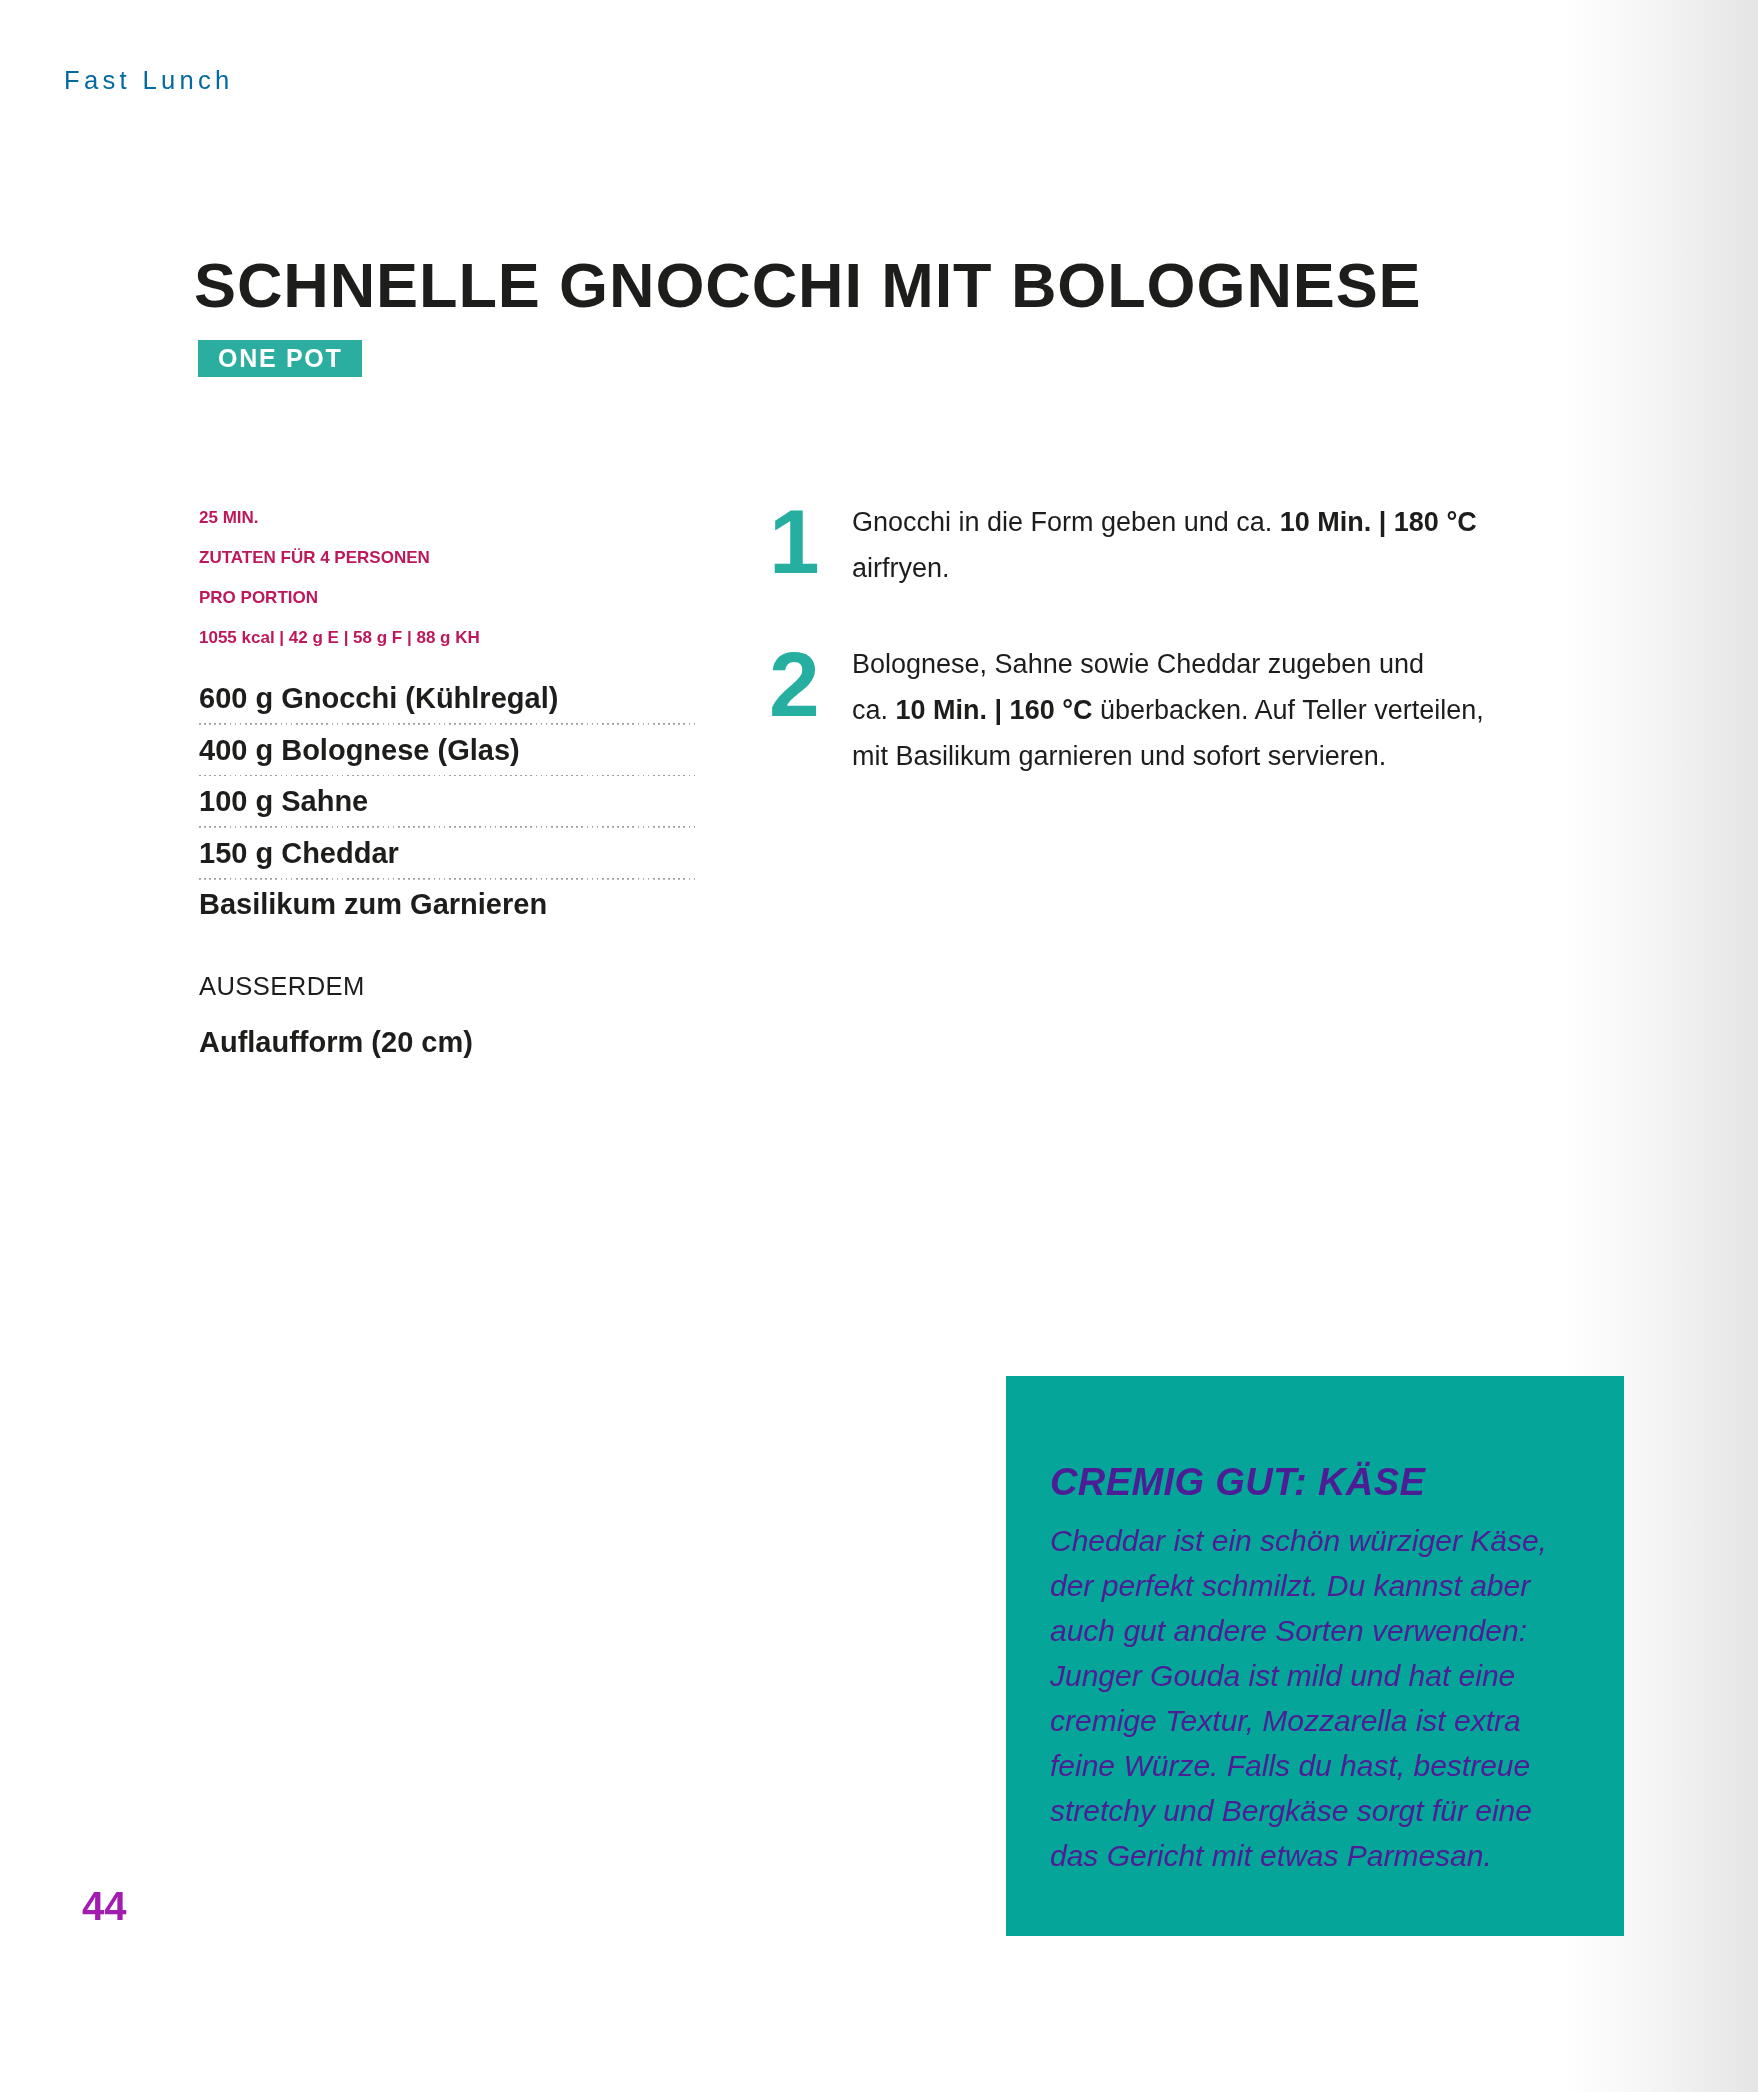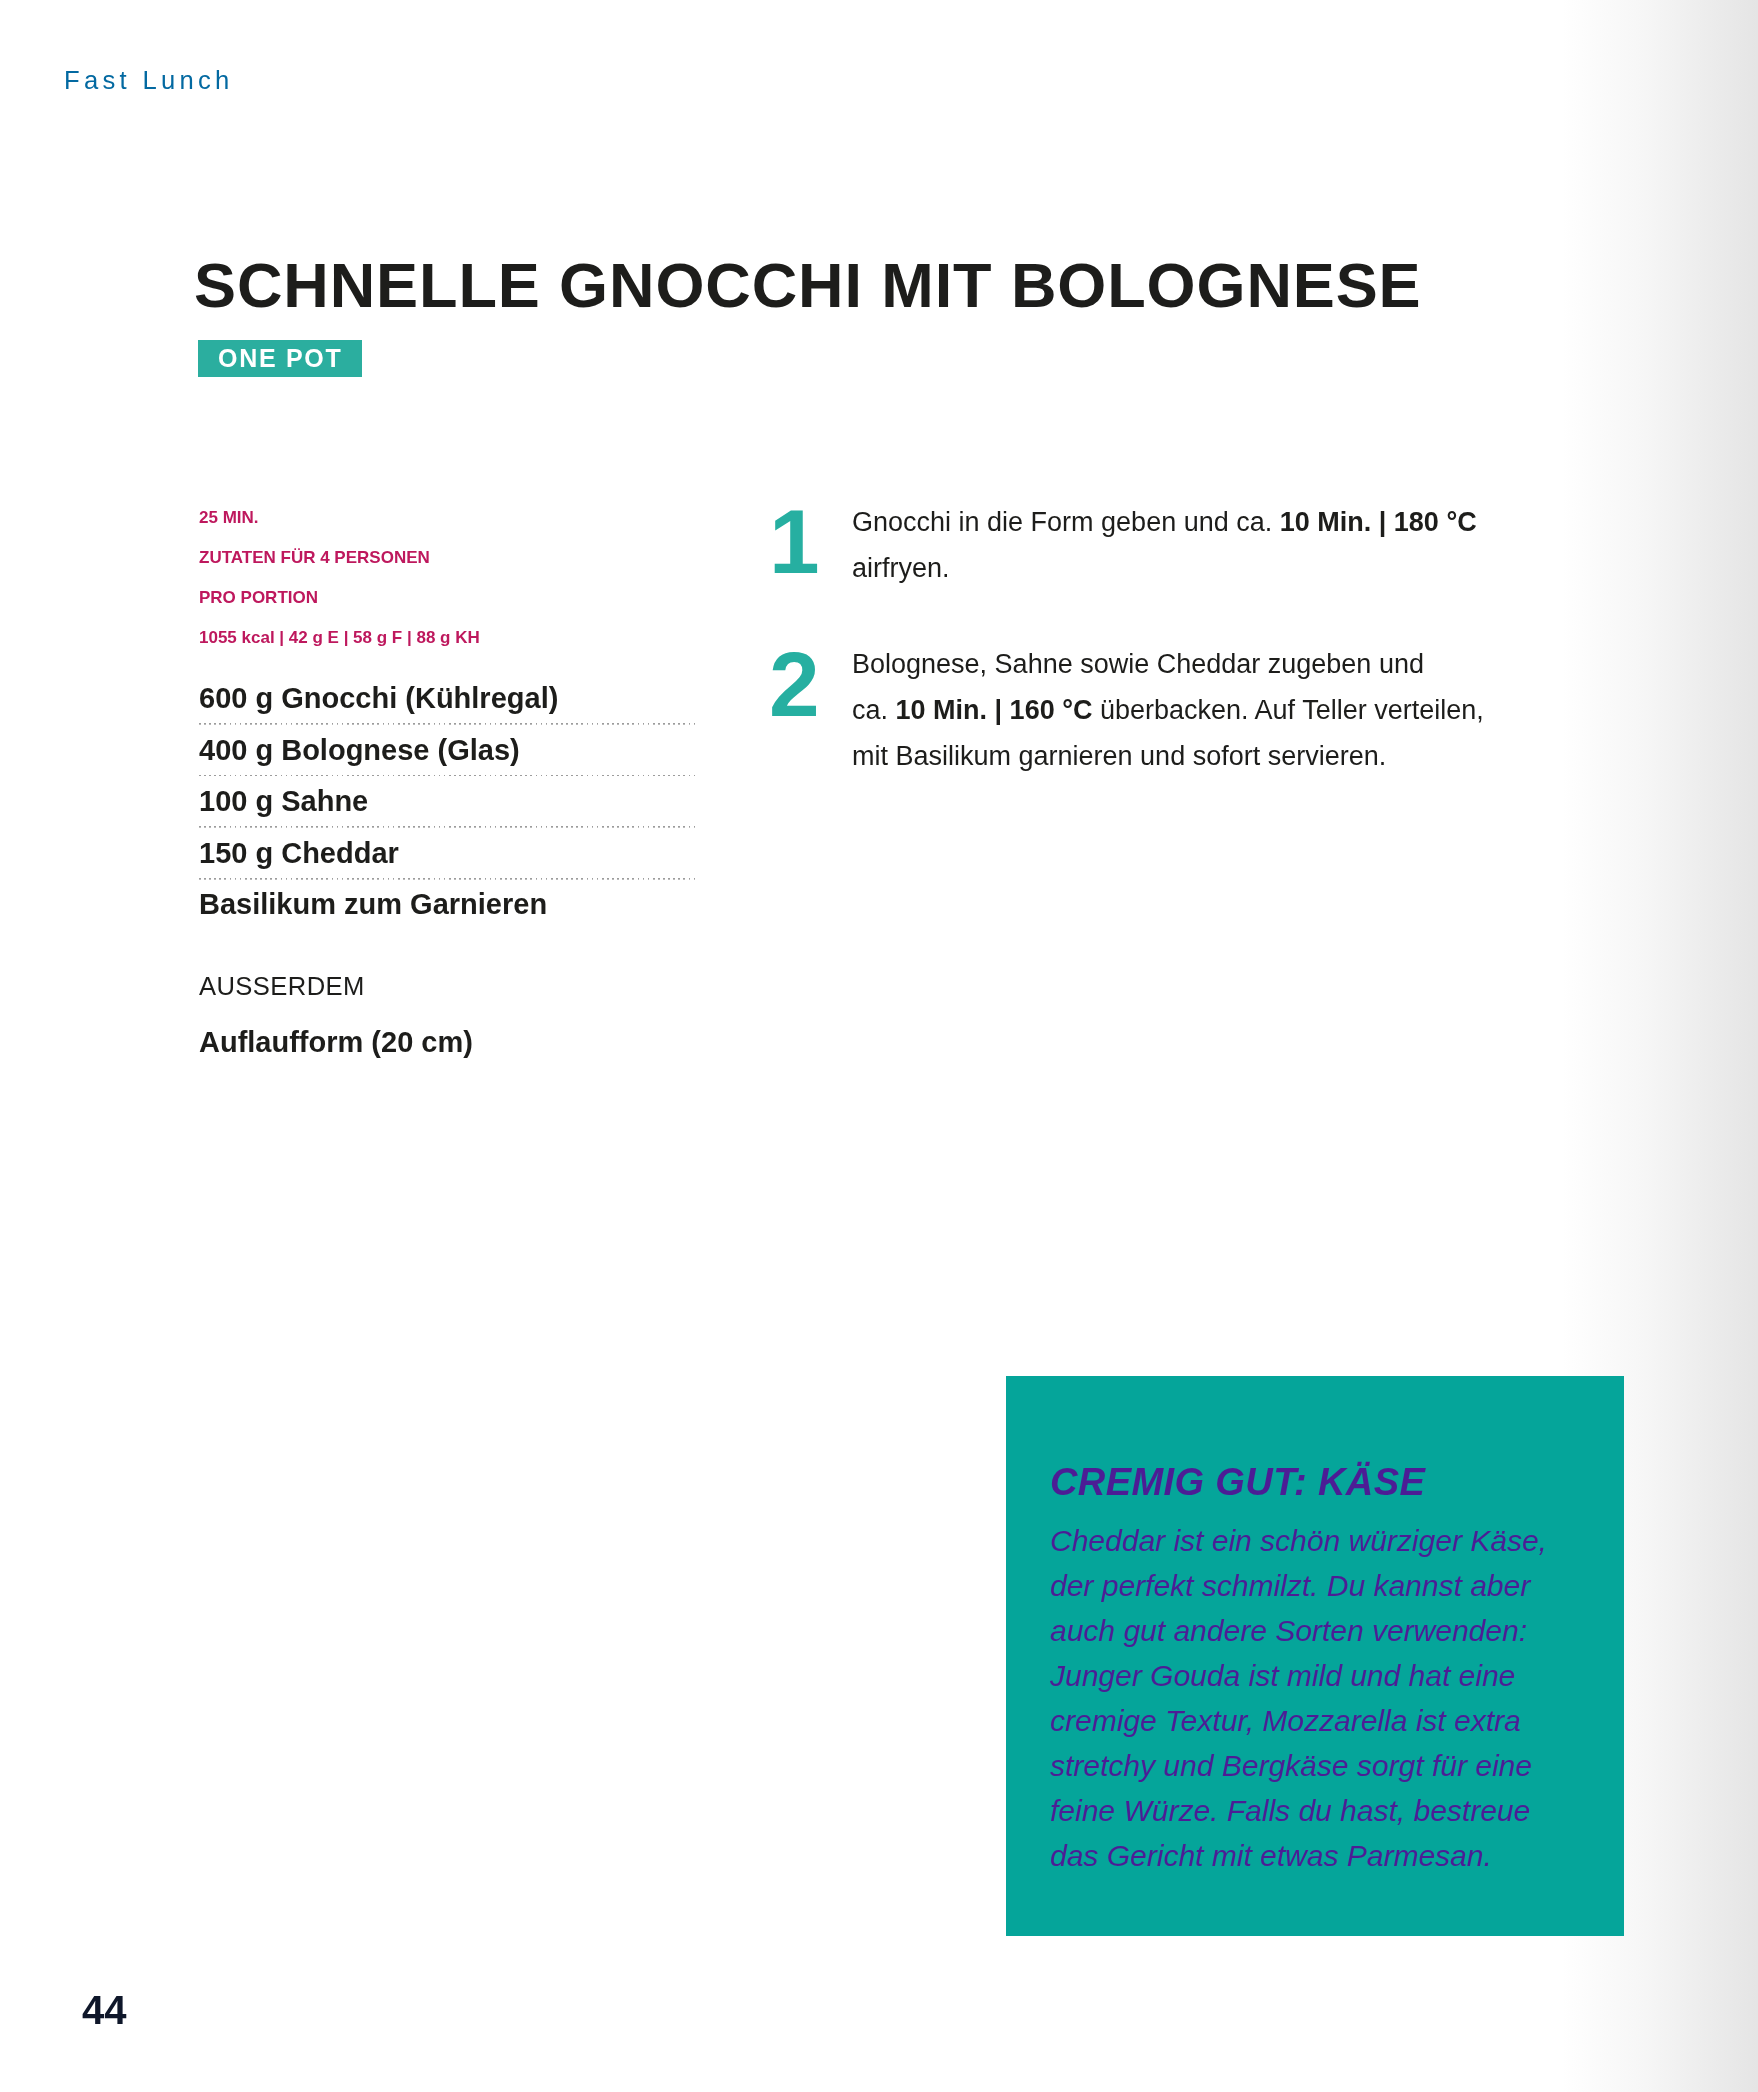--- a/index.html
+++ b/index.html
@@ -131,24 +131,24 @@
   }
   .tip-body { margin-top: 13.6px; }
   .tip-line {
     font-size: 30px;
     font-style: italic;
     line-height: 45px;
     white-space: nowrap;
   }
   .page-num {
     position: absolute;
-    left: 82px; top: 1988px;
+    left: 82px; top: 1884px;
     font-size: 40px;
     font-weight: bold;
-    color: #0f172a;
+    color: #a21caf;
   }
 </style>
 </head>
 <body>
 
 <div class="page">
 
   <div class="edge-shade"></div>
 
   <div class="running-head">Fast Lunch</div>
@@ -200,22 +200,22 @@
     </div>
 
   <div class="tip-box">
     <div class="tip-title">CREMIG GUT: KÄSE</div>
     <div class="tip-body" id="tipBody">
         <div class="tip-line">Cheddar ist ein schön würziger Käse,</div>
         <div class="tip-line">der perfekt schmilzt. Du kannst aber</div>
         <div class="tip-line">auch gut andere Sorten verwenden:</div>
         <div class="tip-line">Junger Gouda ist mild und hat eine</div>
         <div class="tip-line">cremige Textur, Mozzarella ist extra</div>
+        <div class="tip-line">feine Würze. Falls du hast, bestreue</div>
         <div class="tip-line">stretchy und Bergkäse sorgt für eine</div>
-        <div class="tip-line">feine Würze. Falls du hast, bestreue</div>
         <div class="tip-line">das Gericht mit etwas Parmesan.</div>
       </div>
   </div>
 
   <div class="page-num">44</div>
 
 </div>
 
 
 </body></html>

